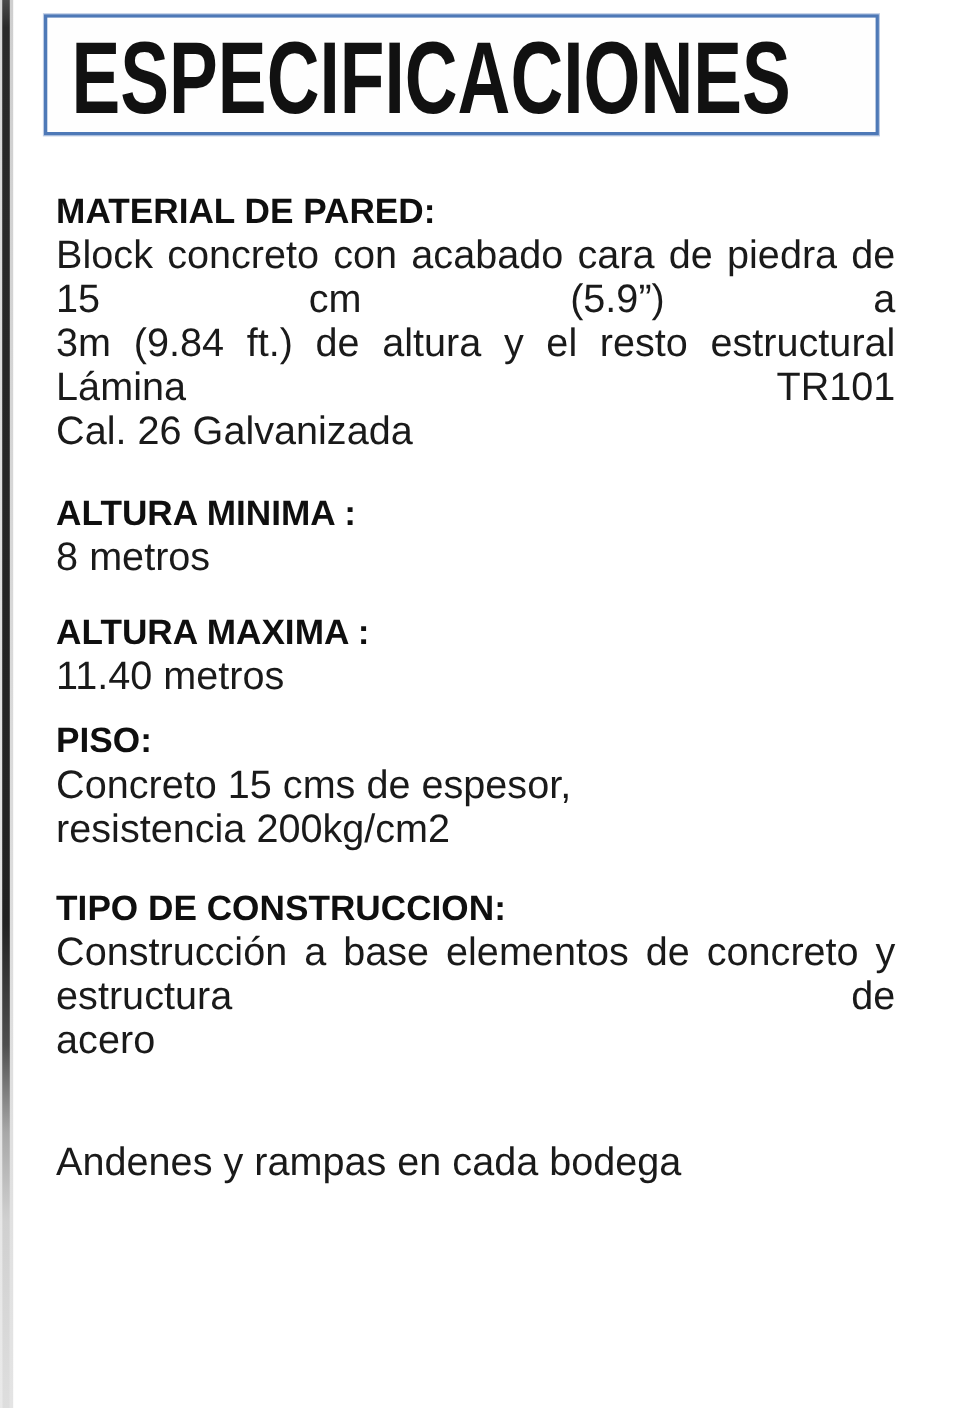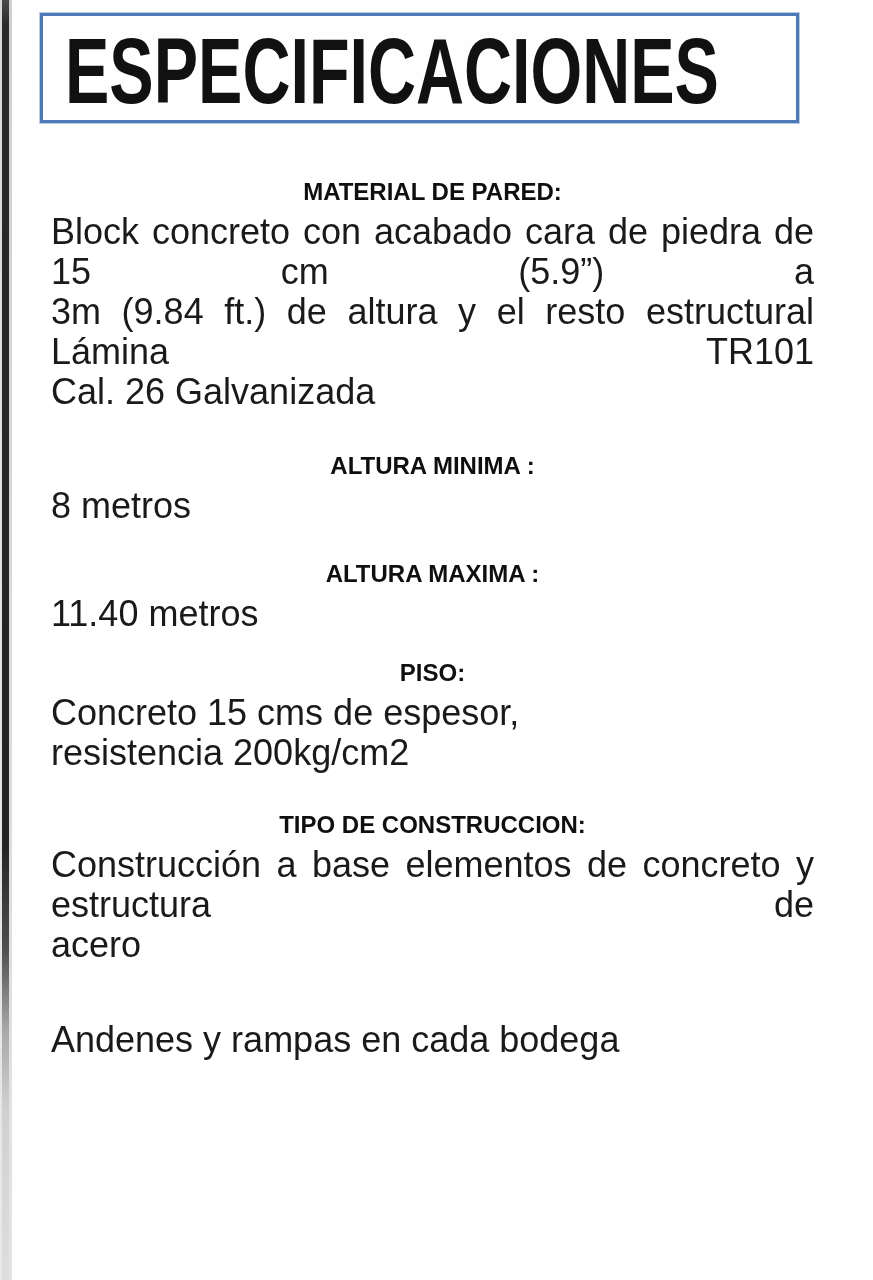--- a/index.html
+++ b/index.html
@@ -41,29 +41,29 @@
   }
   .title-box h1 {
     font-size: 93px; font-weight: 700; color: #111;
     letter-spacing: 0; white-space: nowrap;
     transform: scaleX(0.715); transform-origin: 0 50%;
     line-height: 1;
   }
 
   
   .content { position: absolute; left: 51px; top: 172px; width: 763px; }
-  .sec h2 { font-size: 24px; font-weight: 700; line-height: 40px; color: #0f0f0f; text-align: center; }
+  .sec h2 { font-size: 32px; font-weight: 700; line-height: 40px; color: #0f0f0f; }
   .sec p  { font-size: 36px; font-weight: 400; line-height: 40px; color: var(--text); }
   .sec p.stretch { text-align: justify; text-align-last: justify; }
   .s1 { margin-bottom: 34px; }
   .s2 { margin-bottom: 36px; }
   .s3 { margin-bottom: 28px; }
   .s4 { margin-bottom: 19px; }
   .s5 { margin-bottom: 32px; }
-  .s6 { margin-bottom: 55px; }
+  .s6 { margin-bottom: 71px; }
   .s7 { margin-bottom: 4px; }
 </style>
 </head>
 <body>
 
 <div class="page">
 
   <div class="edge">
     <div class="edge-l"></div>
     <div class="edge-d"></div>

